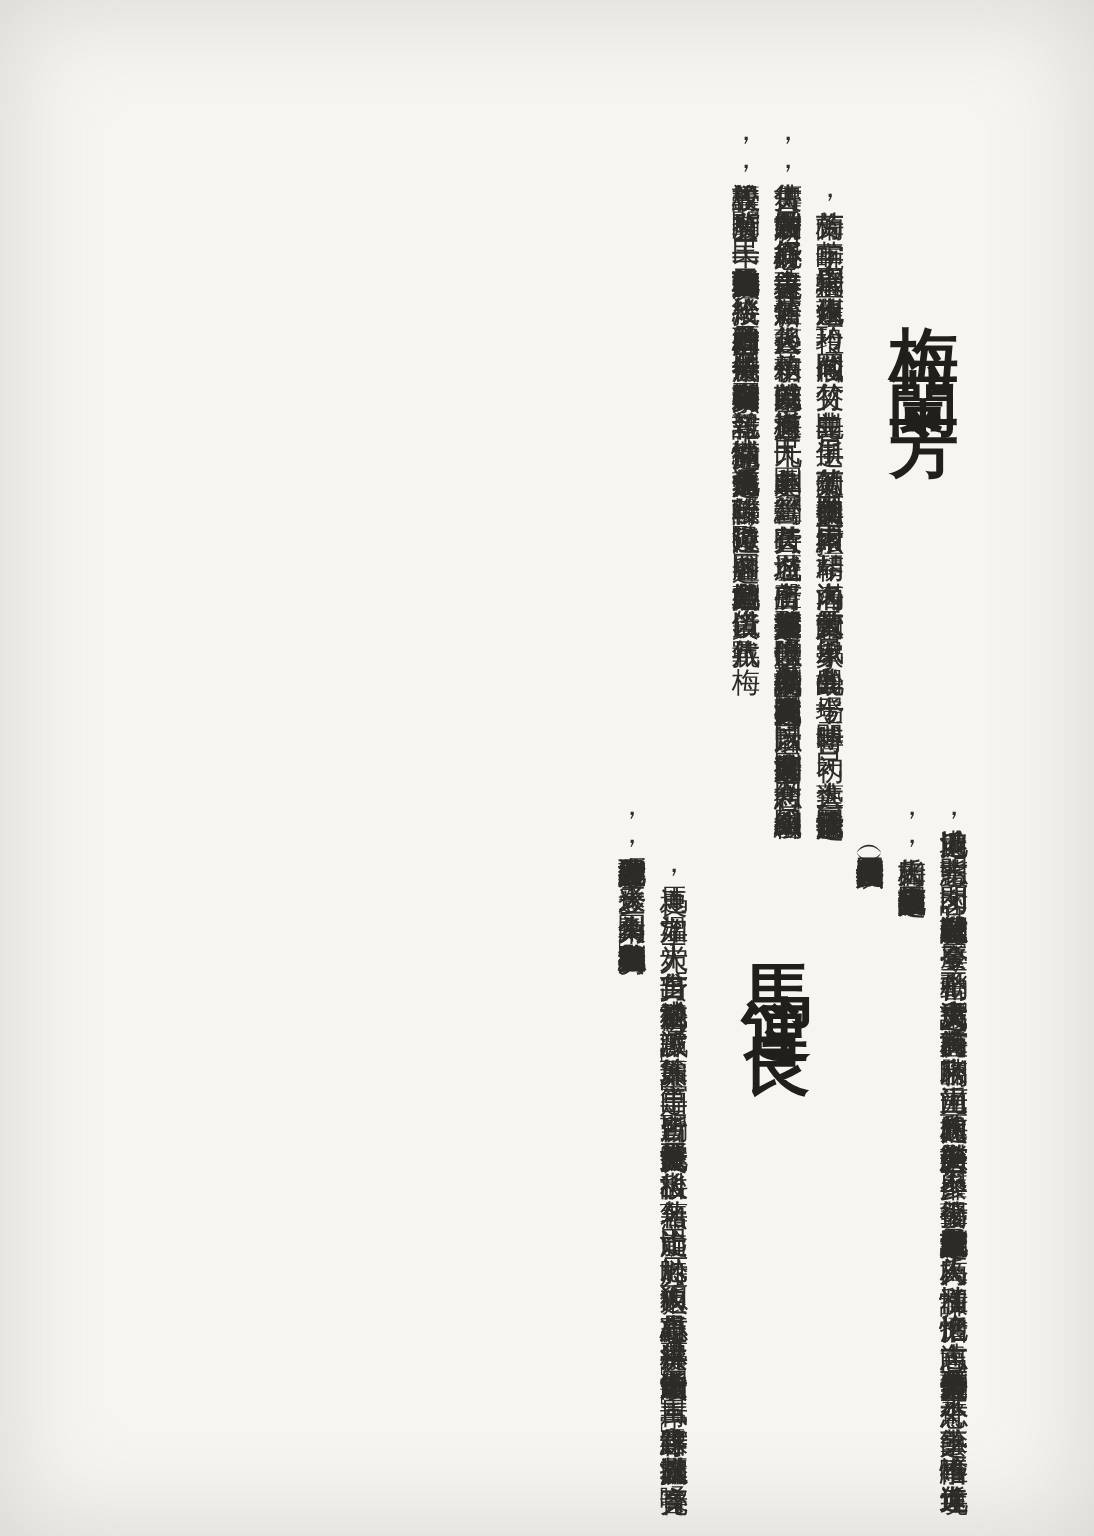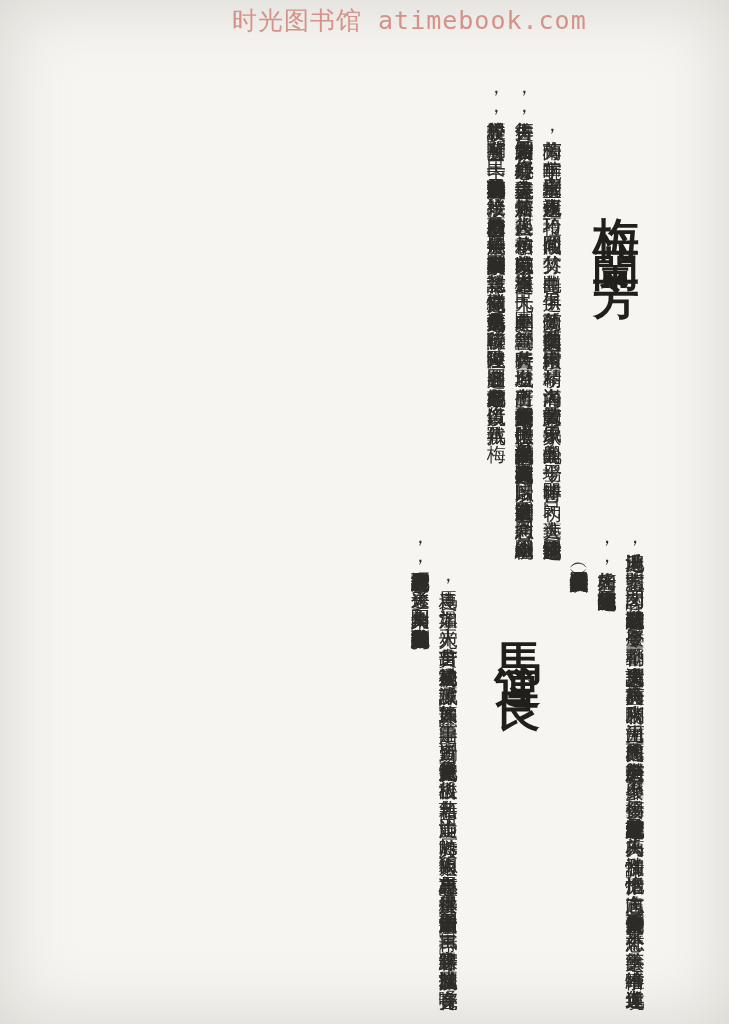--- a/index.html
+++ b/index.html
@@ -65,21 +65,20 @@
     margin-right: 14px;
   }
   .indent2 { text-indent: 2em; }
   .citation { text-indent: 1em; padding-bottom: 19px; }
 </style>
 </head>
 <body>
 
 <div class="page">
 
-  <div class="watermark">时光图书馆 atimebook.com</div>
 
   <div class="vsec sec-top">
     <div class="title title-mei">梅蘭芳</div>
     <p class="indent2">梅蘭芳，字畹華，別署綴玉軒主，江蘇泰州人也。祖巧玲，咸同間名伶，父竹芬，善崑曲，俱早逝。蘭芳幼孤，其伯父雨田撫養之，雨田擅絃索，精胡琴，名滿海內。蘭芳天資敏慧，夙承家學，九齡學曲，十一登場，即博時譽。民初，藝大進，儼乎我國之樂律淪亡，古舞失傳，乃別製古裝新曲若干，僉能抒所心得，臻盡善盡美之境；鎔新舊於一爐，後起藝人，爭相仿效，咸以蘭芳為宗，遂有梅派之目。民十九，率劇團赴美，籌劃經營，費時甚久，歷遊名城，所出有聲；彼邦之波摩那大學重其藝術，贈以博士學位，戲劇界文學界讚揚備至，實為我國在美最受歡迎之一人。歸國以后，鑒於國劇之有待改進，乃糾合同志，組織國劇學會，並籌設學校，冀有所闡發。民二十三，蘇聯對外文化協會函聘梅氏赴蘇聯表演，幾經接洽，乃由政府補助經費，於二十四年二月成行，在莫斯科列寧勞動兩處表演，報章雜誌，充滿歡迎情緒，自為溝通中俄文化之先著；離蘇聯後，復漫遊歐陸，遍歷各國，必觀摩當地戲劇，以資借鏡。抗戰八年，梅</p>
   </div>
 
   <div class="vsec sec-bottom">
     <p>氏避地港滬，蓄鬚明志，閉門謝客、雖敵偽迭以威脅利誘，屢令登臺、曾不稍動，所謂大丈夫之識爲，於梅氏蓋有焉，勝利來臨，山河重光，梅氏欣然而起，於慰勞慈善之演出，靡不參與，發揚藝術、兼以慰愛護戲劇諸君之雅望也。梅氏為人，性情謙和，懷抱恬澹，志向高遠，平素舍研究劇藝音樂而外，志不外騖；藝事之餘，惟嗜繪事，近年進境尤速，如梅氏者，誠我國藝術界出類拔萃之人物也。</p>
     <p class="citation">（采自中國福利基金委員會卅六年六月國劇義演特刊）</p>
     <div class="title title-ma">馬連良</div>

